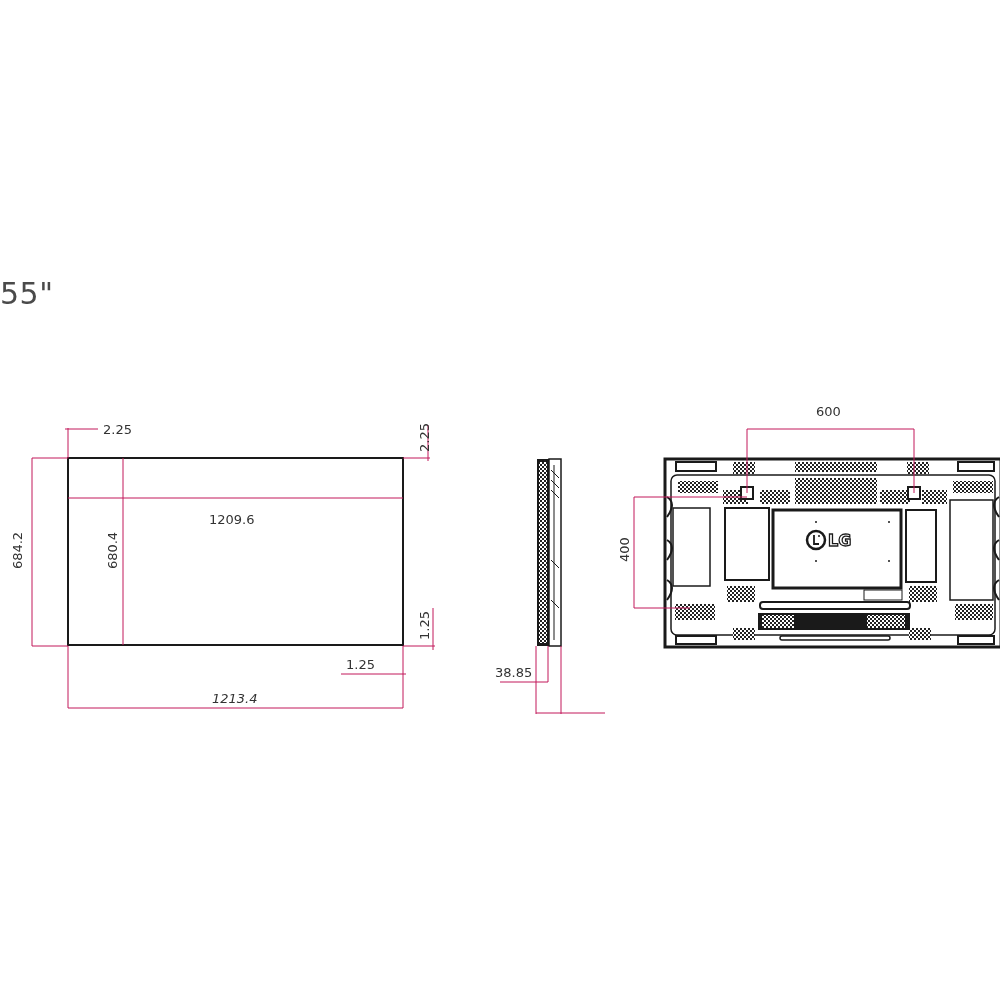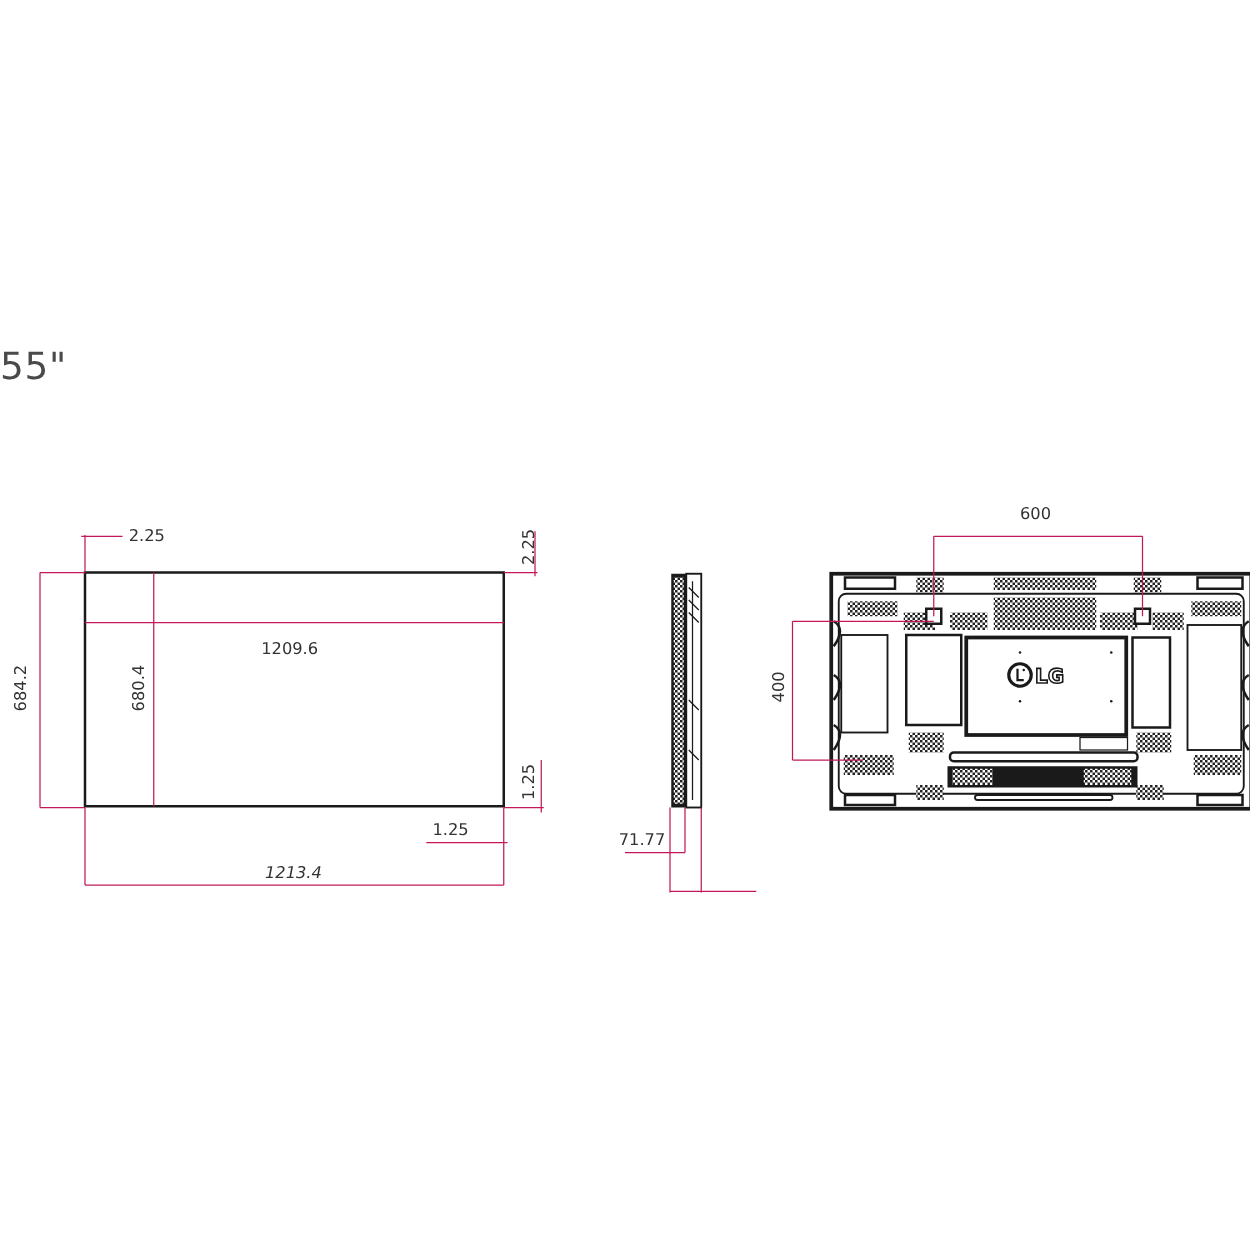--- a/index.html
+++ b/index.html
@@ -146,16 +146,16 @@
 </svg>
 
 <div class="lbl" style="left:103px; top:422px;">2.25</div>
 <div class="lbl rot" style="left:404px; top:430px; width:40px; text-align:center;">2.25</div>
 <div class="lbl" style="left:209px; top:472px;margin-top:40px;">1209.6</div>
 <div class="lbl rot" style="left:-8px; top:543px; width:50px; text-align:center;">684.2</div>
 <div class="lbl rot" style="left:87px; top:543px; width:50px; text-align:center;">680.4</div>
 <div class="lbl rot" style="left:404px; top:618px; width:40px; text-align:center;">1.25</div>
 <div class="lbl" style="left:346px; top:657px;">1.25</div>
 <div class="lbl" style="left:212px; top:691px;font-style:italic;">1213.4</div>
-<div class="lbl" style="left:495px; top:665px;">71.77</div>
+<div class="lbl" style="left:495px; top:665px;">38.85</div>
 <div class="lbl" style="left:575px; top:696px;"></div>
 <div class="lbl" style="left:816px; top:404px;">600</div>
 <div class="lbl rot" style="left:604px; top:542px; width:40px; text-align:center;">400</div>
 
 </body></html>

